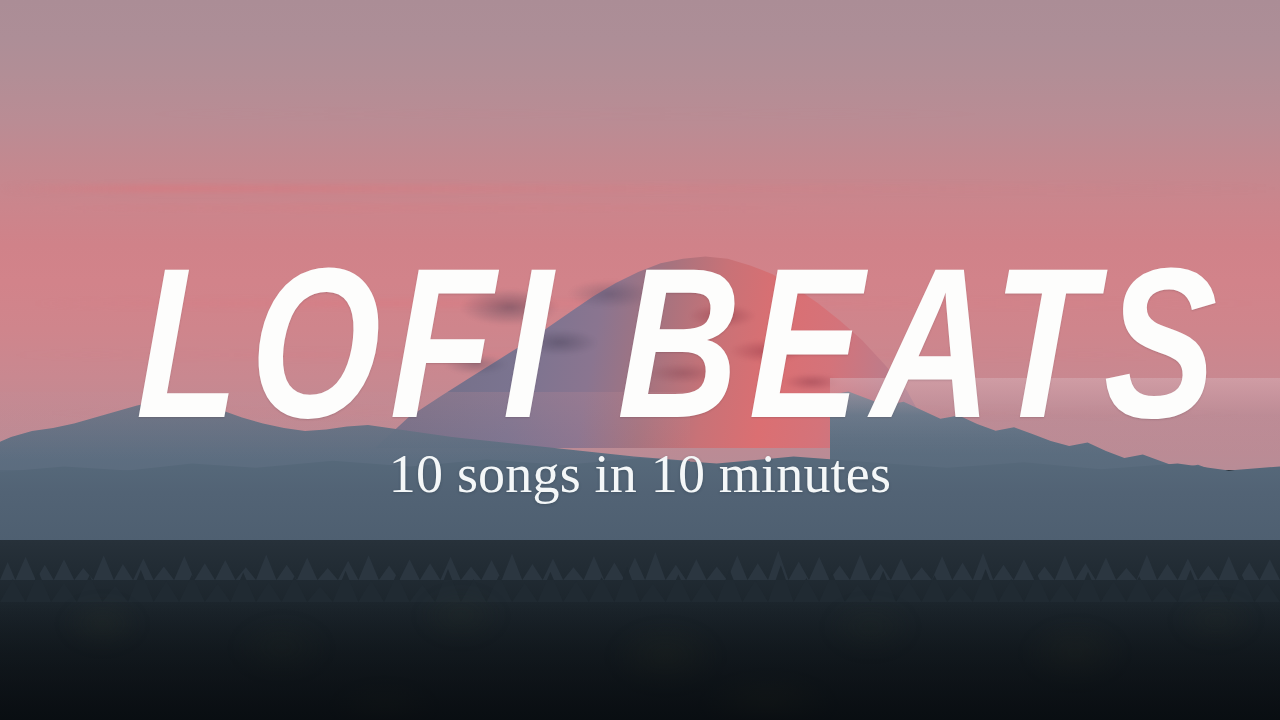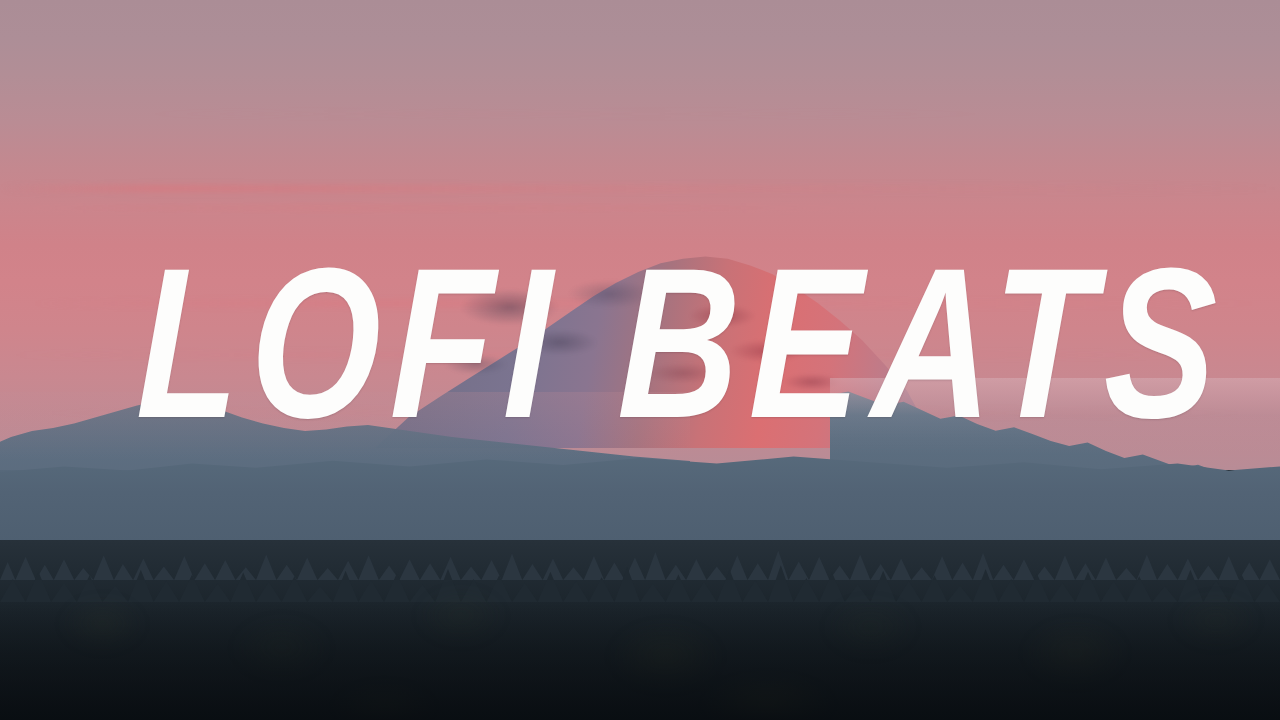--- a/index.html
+++ b/index.html
@@ -271,14 +271,15 @@
   <div class="foothill"></div>
 
   <div class="forest"></div>
   <div class="tree-row tree-back"></div>
   <div class="tree-row tree-mid"></div>
   <div class="forest-tex"></div>
   <div class="forest-vignette"></div>
 
   <div class="title">LOFI BEATS</div>
 
+  <div class="subtitle">10 songs in 10 minutes</div>
 
 </div>
 
 </body></html>

